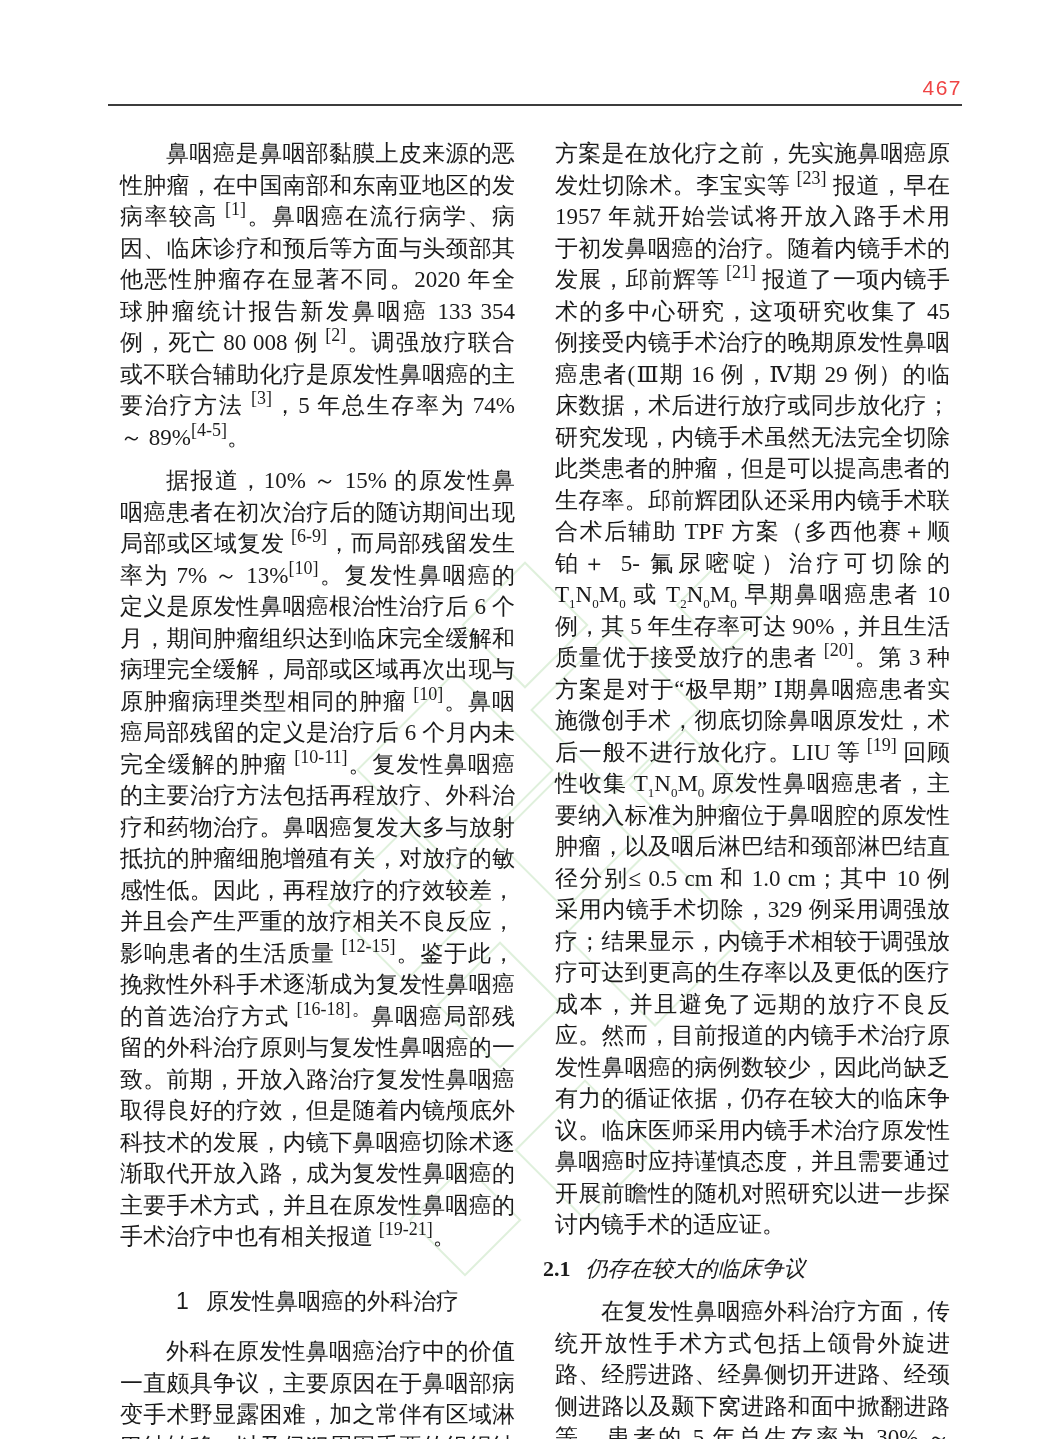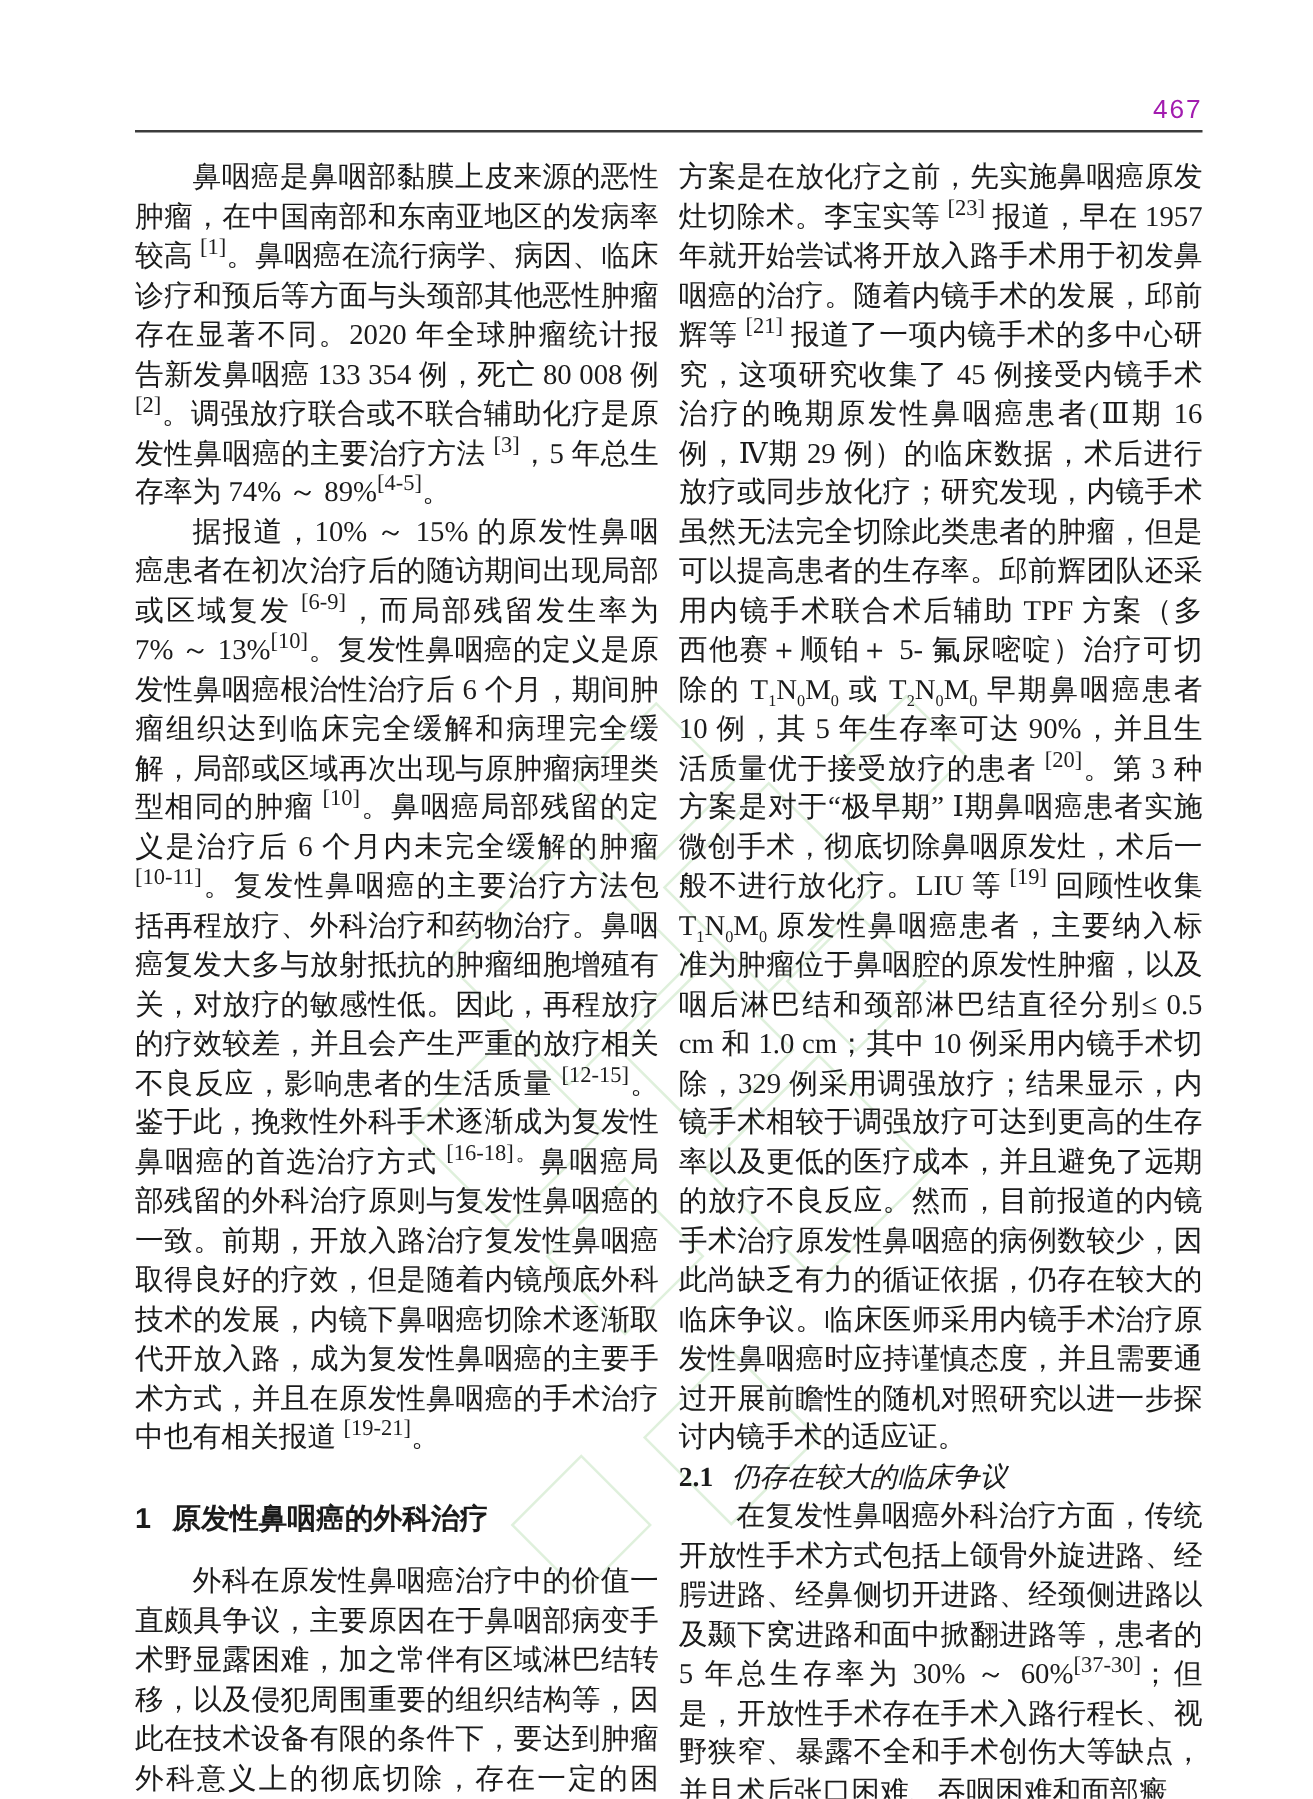--- a/index.html
+++ b/index.html
@@ -8,45 +8,45 @@
     width: 1050px; height: 1439px;
     background: #ffffff;
     position: relative; overflow: hidden;
     font-family: "Liberation Serif", "DejaVu Serif", serif;
   }
   .page { position: absolute; inset: 0; }
 
   .page-number {
     position: absolute; top: 76px; right: 88px;
     font-size: 21px; letter-spacing: 1.5px;
-    color: #a21caf;
+    color: #ef4444;
     font-family: "Liberation Sans", "DejaVu Sans", sans-serif;
   }
   .top-rule {
     position: absolute; top: 104px; left: 108px;
     width: 854px; height: 2px; background: #3c3c3c;
   }
 
   .columns {
     position: absolute; top: 126px; left: 108px; width: 854px;
     display: flex; gap: 16px;
     color: var(--ink, #1b1b1b);
   }
   .col { width: 419px; font-size: 23px; line-height: 31.5px; text-align: justify; }
-  .para { margin: 0; text-indent: 2em; }
+  .para { margin: 12px; text-indent: 2em; }
   .para.no-indent { text-indent: 0; }
 
   sup, sub { line-height: 0; }
   sup.ref { font-size: 18px; }
   sub.subsc { font-size: 13px; }
 
   .section-heading {
     font-family: "Liberation Sans", "DejaVu Sans", sans-serif;
-    font-size: 23px; font-weight: bold;
-    margin: 33px 0 19px; text-align: left; text-indent: 0;
+    font-size: 23px; font-weight: normal;
+    margin: 33px 12px 19px; text-align: center; text-indent: 0;
     line-height: 31.5px;
   }
   .section-heading .h-num { margin-right: 17px; }
 
   .sub-heading {
     font-size: 22px; font-weight: normal; font-style: italic;
     margin: 0; text-align: left; text-indent: 0;
     line-height: 31.5px;
     font-family: "Liberation Serif", "DejaVu Serif", serif;
   }

